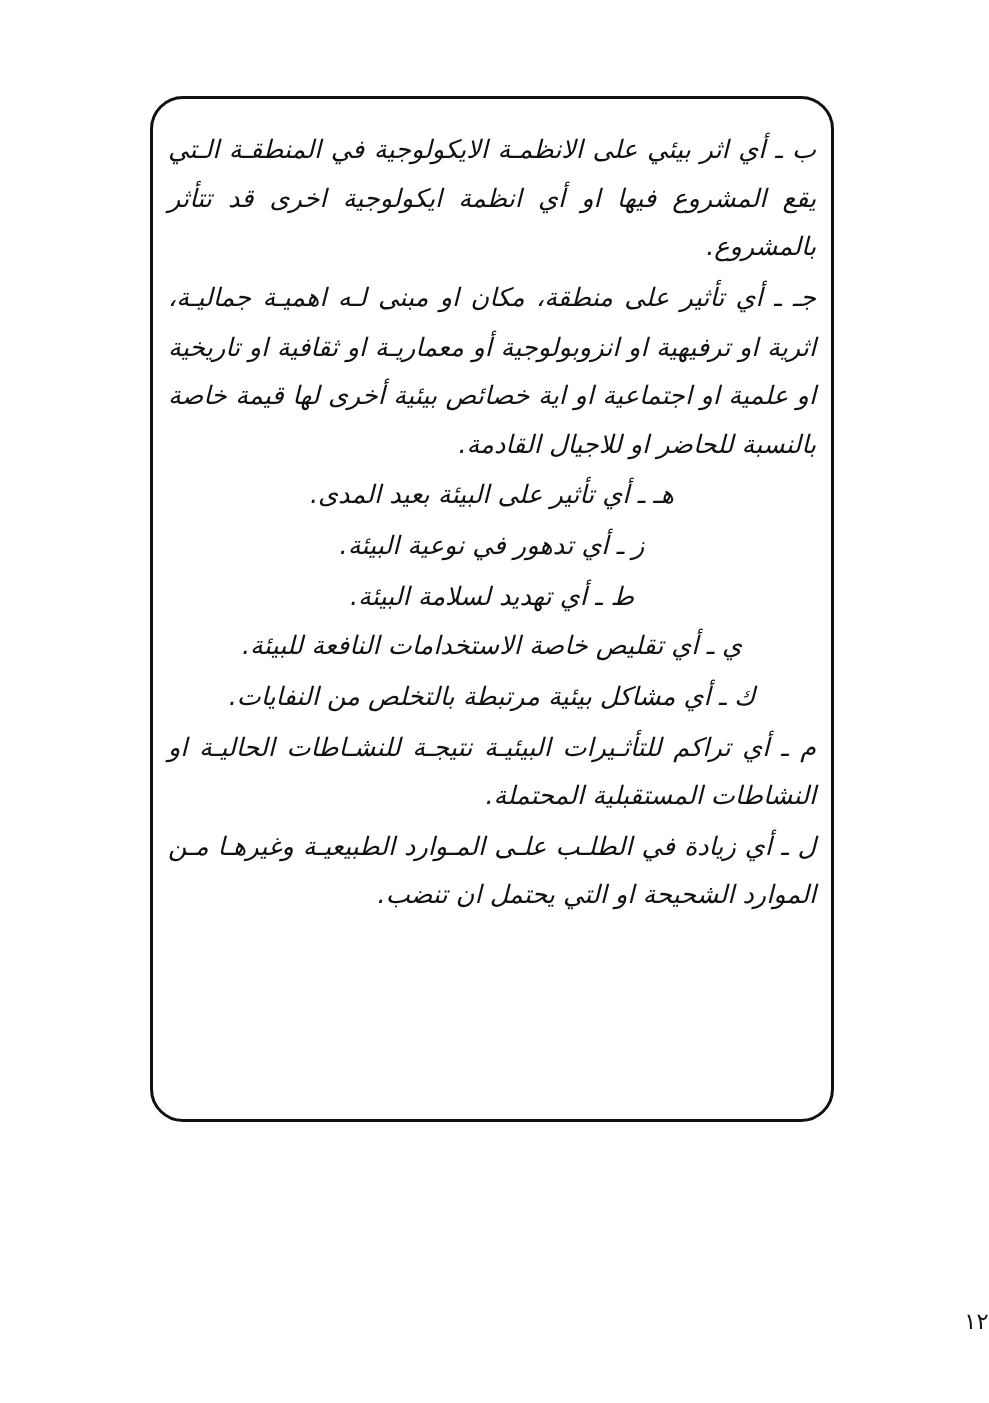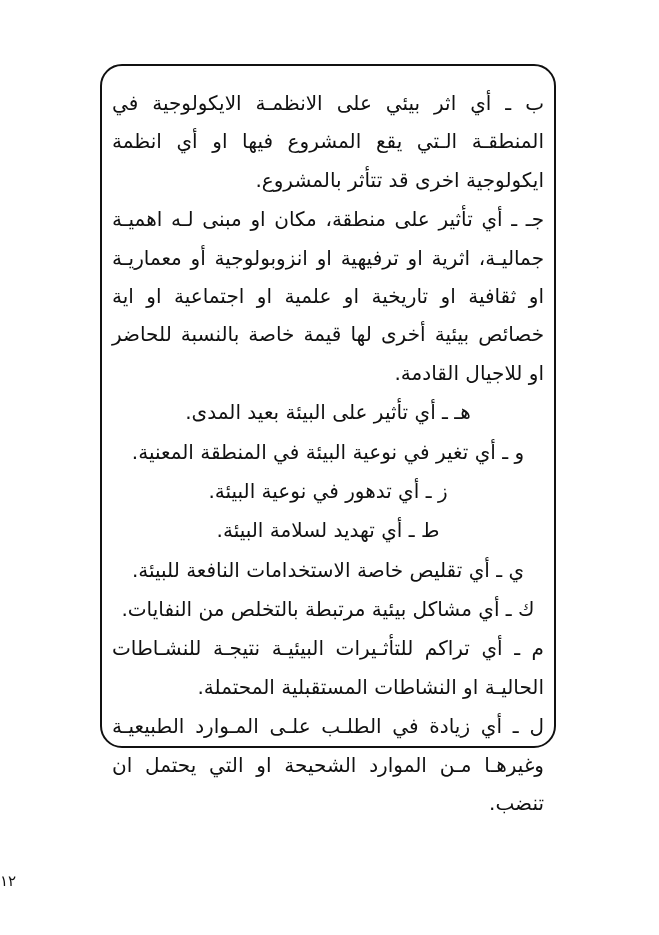--- a/index.html
+++ b/index.html
@@ -38,62 +38,62 @@
     position: absolute;
     top: 84px;
     left: 112px;
     width: 432px;
     direction: rtl;
     text-align: right;
   }
 
   .item {
     display: block;
-    font-size: 20px;
+    font-size: 17px;
     line-height: 1.92;
     color: #111111;
     margin: 0 0 1px 0;
     text-align: justify;
     text-align-last: center;
     font-family: "DejaVu Sans", sans-serif;
     letter-spacing: 0px;
+    font-style: italic;
   }
 
   
   .item.multiline {
     text-align: justify;
     text-align-last: right;
   }
   .item.single {
     text-align: center;
   }
 
   .page-number {
     position: absolute;
     top: 872px;
     left: 0;
     width: 659px;
-    text-align: left;
+    text-align: right;
     font-size: 15px;
     color: #111111;
     font-family: "DejaVu Sans", sans-serif;
   }
 </style>
 </head>
 <body>
 
 <div class="page">
 
   <div class="content-frame"></div>
 
   <div class="items">
     <p class="item multiline">ب ـ أي اثر بيئي على الانظمـة الايكولوجية في المنطقـة الـتي يقع المشروع فيها او أي انظمة ايكولوجية اخرى قد تتأثر بالمشروع.</p>
     <p class="item multiline">جـ ـ أي تأثير على منطقة، مكان  او مبنى لـه اهميـة جماليـة، اثرية او ترفيهية او انزوبولوجية أو معماريـة او ثقافية او تاريخية او علمية او اجتماعية او اية خصائص بيئية أخرى لها قيمة خاصة بالنسبة للحاضر او للاجيال القادمة.</p>
     <p class="item single">هـ ـ أي تأثير على البيئة بعيد المدى.</p>
-    <p class="item single">و ـ أي تغير في نوعية البيئة في المنطقة المعنية.</p>
     <p class="item single">ز ـ أي تدهور في نوعية البيئة.</p>
     <p class="item single">ط ـ أي تهديد لسلامة البيئة.</p>
     <p class="item single">ي ـ أي تقليص خاصة الاستخدامات النافعة للبيئة.</p>
     <p class="item single">ك ـ أي مشاكل بيئية مرتبطة بالتخلص من النفايات.</p>
     <p class="item multiline">م ـ أي تراكم للتأثـيرات البيئيـة نتيجـة للنشـاطات الحاليـة او النشاطات المستقبلية المحتملة.</p>
     <p class="item multiline">ل ـ أي زيادة في  الطلـب علـى المـوارد الطبيعيـة وغيرهـا مـن الموارد الشحيحة او التي يحتمل ان تنضب.</p>
   </div>
 
   <div class="page-number">١٢</div>
 

